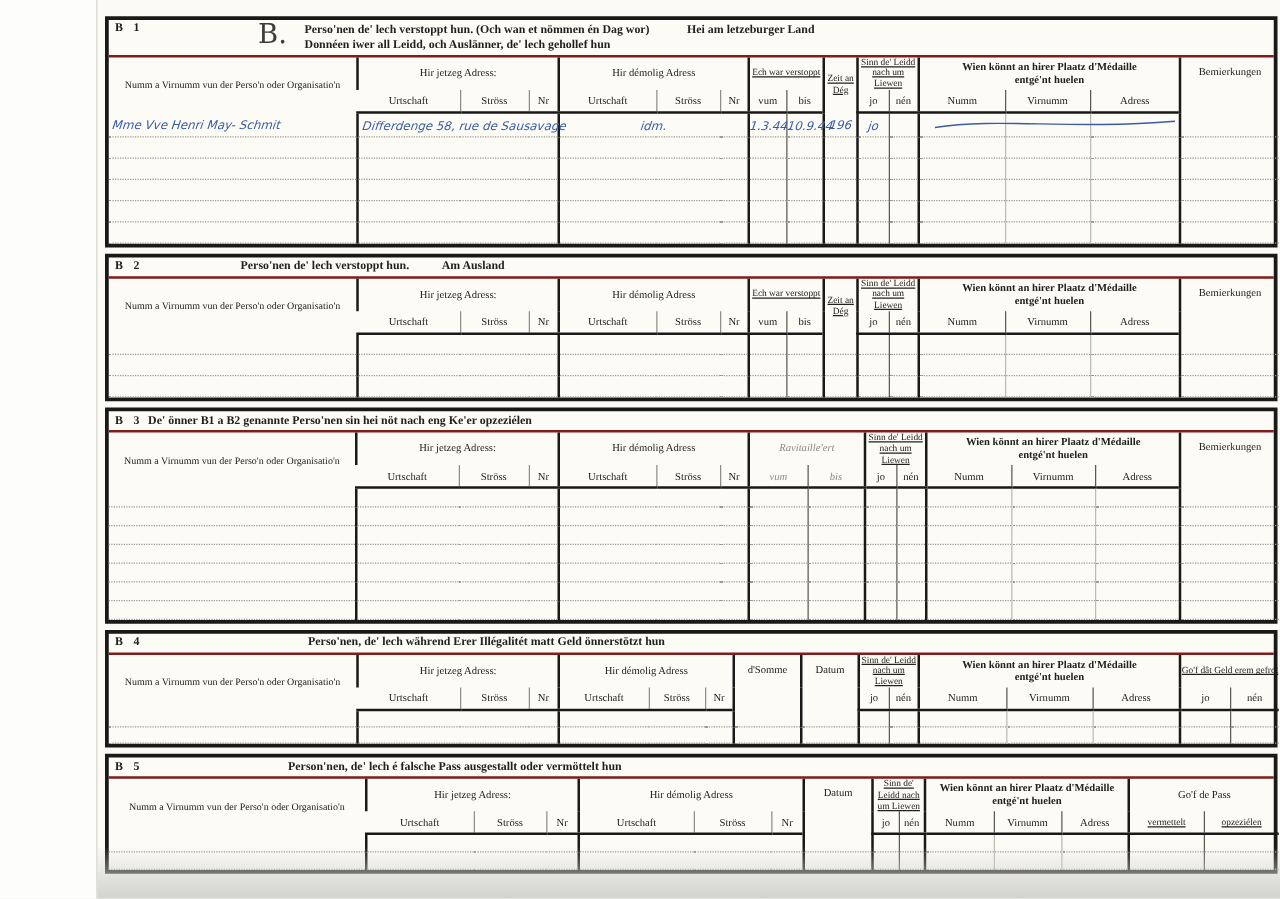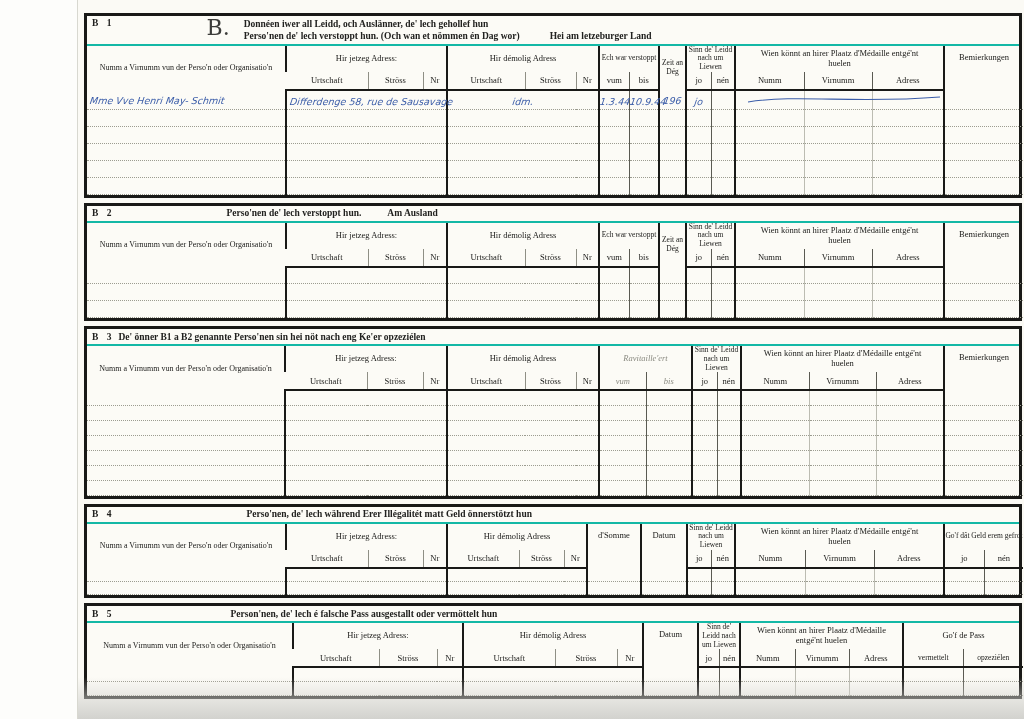--- a/index.html
+++ b/index.html
@@ -5,39 +5,39 @@
   * { margin:0; padding:0; box-sizing:border-box; }
   html,body { width:1024px; height:719px; overflow:hidden; }
   body { background:#f0f0ec; font-family:"Liberation Serif", serif; color:#21211f; position:relative; }
   .scan-left { position:absolute; left:0; top:0; width:77px; height:719px; background:#fdfdfb; }
   .page { position:absolute; left:77px; top:0; width:947px; height:719px; background:#fbfaf5; border-left:1px solid #d8d8d0; }
   .page-fade { position:absolute; left:0; bottom:0; width:100%; height:42px;
                background:linear-gradient(to bottom, rgba(251,250,245,0), #d2d2ce); }
   .form { position:absolute; left:6px; top:13px; width:938px; }
 
   .sec { border:3px solid #191917; background:#fcfbf6; margin-bottom:5px; }
-  .sec-title { display:flex; align-items:center; border-bottom:2px solid #14b8a6; padding:1px 5px; min-height:17px; }
+  .sec-title { display:flex; align-items:center; border-bottom:2px solid #7f1d1d; padding:1px 5px; min-height:17px; }
   .sec-title.b1t { align-items:flex-start; min-height:27px; padding-top:2px; }
   .sec-id { font-size:9.5px; font-weight:bold; letter-spacing:3px; white-space:nowrap; }
   .big-b { font-family:"DejaVu Serif", serif; font-size:22px; line-height:0.95; color:#3c3c3a; margin-left:92px; font-weight:normal; }
   .tl { margin-left:14px; }
   .t-bold { font-size:9.5px; font-weight:bold; line-height:1.3; white-space:nowrap; }
   .t-right { margin-left:30px; }
-  .m1 { margin-left:112px; } .m2 { margin-left:26px; }
+  .m1 { margin-left:78px; } .m2 { margin-left:26px; }
   .m3 { margin-left:60px; }  .m4 { margin-left:4px; }
   .m5 { margin-left:132px; } .m6 { margin-left:116px; }
 
   table { border-collapse:collapse; table-layout:fixed; width:100%; }
   th { font-weight:normal; font-size:8.5px; text-align:center; }
   thead .h1 th { height:26px; vertical-align:middle; line-height:1.15; }
   thead .h2 th { height:18px; vertical-align:middle; border-bottom:2px solid #191917; }
   .name-h { font-size:8px; white-space:nowrap; overflow:hidden;margin-top:12px; }
-  .tiny { font-size:7.5px; }
+  .tiny { font-size:7.5px;text-decoration:underline; }
   .nowrap { white-space:nowrap; overflow:visible; }
-  .wien-h { padding:0 20px; }
+  .wien-h { padding:0 20px;font-weight:bold; }
   .wien-h.narrow { padding:0 8px; }
   .top-h { vertical-align:top !important; padding-top:7px; }
   .gray { color:#8b8b82;font-style:italic; }
 
   .gb { border-left:2px solid #191917; }
   .tb { border-left:1px solid #5a5a52; }
   .lb { border-left:1px solid #bcbcb2; }
   .hsep { border-left:1px solid #8f8f85; }
 
   tbody td { border-bottom:1px dotted #9c9c90; vertical-align:middle; overflow:visible; position:relative; }
@@ -55,24 +55,24 @@
 
 <div class="scan-left"></div>
 <div class="page">
 <div class="form">
 
   <div class="sec">
     <div class="sec-title b1t">
       <span class="sec-id">B 1</span>
       <span class="big-b">B.</span>
       <div class="tl">
-        <div class="t-bold">Donnéen iwer all Leidd, och Auslänner, de' lech gehollef hun</div>
         <div class="t-bold">
           <span>Perso'nen de' lech verstoppt hun. (Och wan et nömmen én Dag wor)</span><span class="t-right">Hei am letzeburger Land</span>
         </div>
+        <div class="t-bold">Donnéen iwer all Leidd, och Auslänner, de' lech gehollef hun</div>
       </div>
     </div>
     <table>
       <colgroup>
             <col style="width:199px">
             <col style="width:82px">
             <col style="width:55px">
             <col style="width:24px">
             <col style="width:78px">
             <col style="width:51px">

